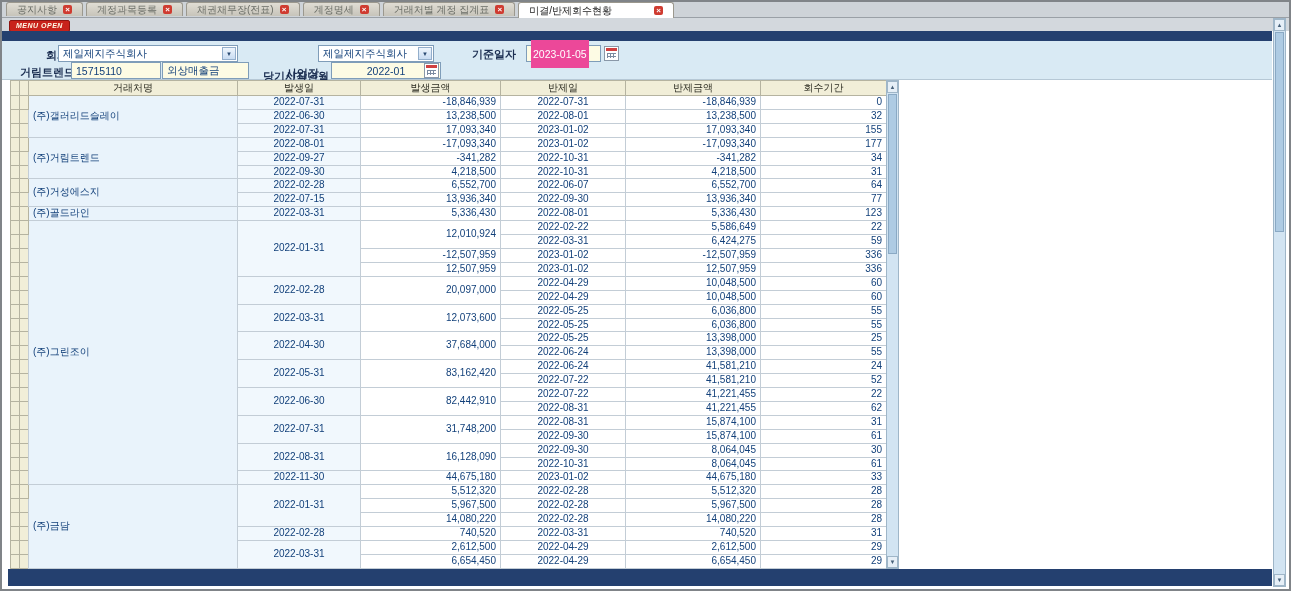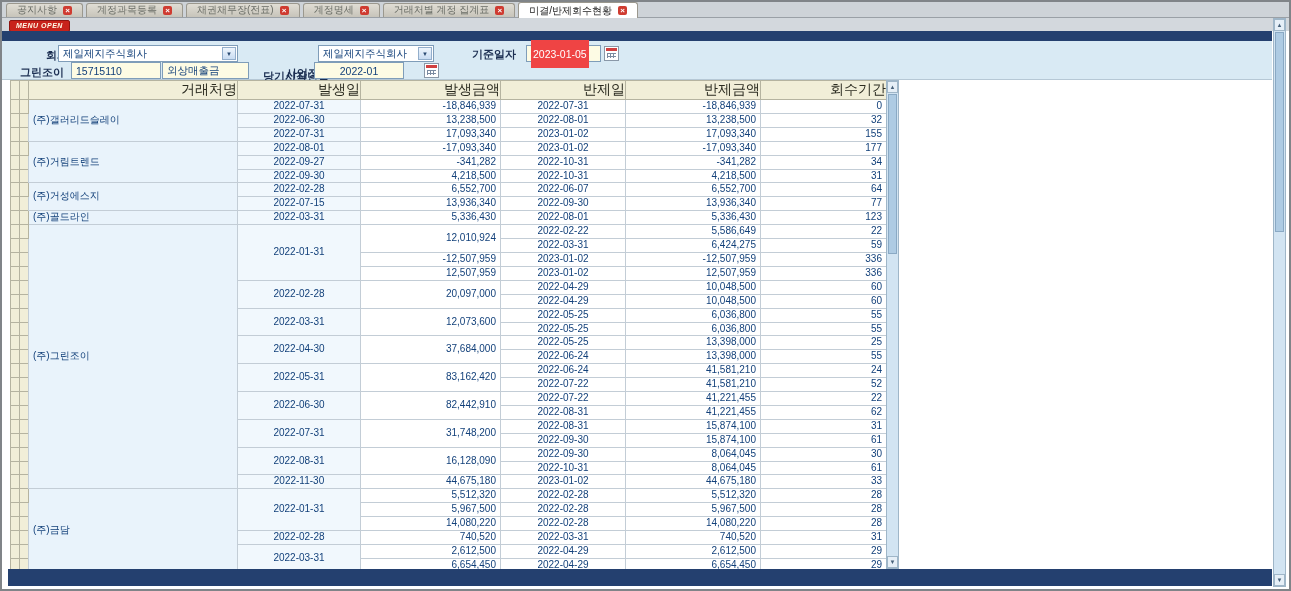--- a/index.html
+++ b/index.html
@@ -5,26 +5,26 @@
   * { margin:0; padding:0; box-sizing:border-box; }
   html,body { background:#9aa2aa; }
   body { font-family:"Liberation Sans","DejaVu Sans",sans-serif; }
 
   .window { position:relative; width:1291px; height:591px; background:#ffffff;
             border:2px solid #808488; overflow:hidden; }
 
   
   .tabbar { position:absolute; left:0; top:0; width:100%; height:16px;
             background:#ced3d8; border-bottom:1px solid #9aa0a6;
-            display:flex; align-items:center; padding-left:4px; gap:3px; }
+            display:flex; align-items:flex-start; padding-left:4px; gap:3px; }
   .tab { display:flex; align-items:center; height:14px; padding:0 10px;
          font-size:10px; color:#6a6d66; white-space:nowrap;
          background:linear-gradient(#e0ddd4,#c7c4ba); border:1px solid #9b988e;
          border-bottom:none; border-radius:3px 3px 0 0; cursor:default; }
-  .tab.active { background:#ffffff; color:#1c1c1c; height:16px; margin-bottom:-1px; }
+  .tab.active { background:#ffffff; color:#1c1c1c; height:16px; margin-bottom:-1px;gap:36px; }
   .tab-x { margin-left:6px; width:9px; height:9px; background:#cf3b30; color:#fff;
            font-size:8px; line-height:9px; text-align:center; border-radius:2px;
            font-weight:bold; }
 
   .menustrip { position:absolute; left:0; top:16px; width:100%; height:13px; background:#d3d8dd; }
   .menu-open { position:absolute; left:7px; top:18px; background:#c8231b; color:#fffbe8;
                font-size:7px; font-weight:bold; font-style:italic; letter-spacing:.5px;
                padding:1px 6px 2px 6px; border-radius:2px; border:1px solid #8f1410; }
 
   .navytop { position:absolute; left:0; top:29px; width:1270px; height:10px; background:#24406f; }
@@ -36,32 +36,32 @@
   .combo { position:absolute; height:17px; background:#ffffff; border:1px solid #7f9db9;
            font-size:10.5px; color:#12407a; display:flex; align-items:center;
            padding:0 16px 0 4px; }
   .combo .arrow { position:absolute; right:1px; top:1px; bottom:1px; width:14px;
                   background:linear-gradient(#eef5fc,#c9dcf2); border:1px solid #93aecb;
                   display:flex; align-items:center; justify-content:center;
                   font-size:6px; color:#2a4a72; }
   .field { position:absolute; height:17px; border:1px solid #7f9db9; font-size:10.5px;
            color:#12407a; display:flex; align-items:center; padding:0 4px; background:#fdfbe4; }
   .field.center { justify-content:center; }
-  .sel { background:#ef4444; color:#ffffff; padding:8px 2px; }
+  .sel { background:#ec4899; color:#ffffff; padding:8px 2px; }
   .cal { position:absolute; width:15px; height:15px; background:#fff; border:1px solid #8a98a8; }
   .cal::before { content:""; position:absolute; left:1px; right:1px; top:1px; height:3px; background:#d04040; }
   .cal::after  { content:""; position:absolute; left:2px; right:2px; top:6px; bottom:2px;
                  background:repeating-linear-gradient(to right,#7a8aa0 0 1px,transparent 1px 3px),
                             repeating-linear-gradient(to bottom,#7a8aa0 0 1px,transparent 1px 3px); }
 
   
   .grid { position:absolute; left:8px; top:78px; border-collapse:collapse;
           table-layout:fixed; font-size:10px; color:#12407a; }
   .grid th { background:#f1eed8; border:1px solid #b5b3a0; font-weight:normal;
-             color:#2b2b20; height:14px; font-size:14px; overflow:hidden; white-space:nowrap;text-align:right; }
+             color:#2b2b20; height:14px; font-size:10px; overflow:hidden; white-space:nowrap; }
   .grid td { border:1px solid #c3cdd6; height:12.9px; line-height:12.9px; padding:0 4px;
              overflow:hidden; white-space:nowrap; vertical-align:middle; }
   .grid td.gut, .grid th.gut { background:#f1eed8; border:1px solid #b5b3a0; padding:0; }
   .grid td.c-name  { background:#e9f3fb; text-align:left; }
   .grid td.c-odate { background:#f1f8fd; text-align:center; }
   .grid td.c-oamt  { background:#ffffff; text-align:right; }
   .grid td.c-sdate { background:#ffffff; text-align:center; }
   .grid td.c-samt  { background:#ffffff; text-align:right; }
   .grid td.c-per   { background:#ffffff; text-align:right; }
 
@@ -125,30 +125,30 @@
       <span>제일제지주식회사</span>
       <span class="arrow">▼</span>
     </div>
 
     <span class="flabel" style="left:470px;top:6px">기준일자</span>
     <div class="field" style="left:524px;top:4px;width:75px">
       <span class="sel">2023-01-05</span>
     </div>
     <span class="cal" style="left:602px;top:5px"></span>
 
-    <span class="flabel" style="left:18px;top:24px">그린조이</span>
+    <span class="flabel" style="left:18px;top:24px">거림트렌드</span>
     <div class="field" style="left:69px;top:21px;width:90px">
       <span>15715110</span>
     </div>
     <div class="field" style="left:160px;top:21px;width:87px">
       <span>외상매출금</span>
     </div>
 
     <span class="flabel" style="left:261px;top:28px">당기시작년월</span>
-    <div class="field center" style="left:312px;top:21px;width:90px">
+    <div class="field center" style="left:329px;top:21px;width:110px">
       <span>2022-01</span>
     </div>
     <span class="cal" style="left:422px;top:22px"></span>
   </div>
 
   <table class="grid">
     <colgroup>
       <col style="width:9px">
         <col style="width:9px">
       <col style="width:209px">

